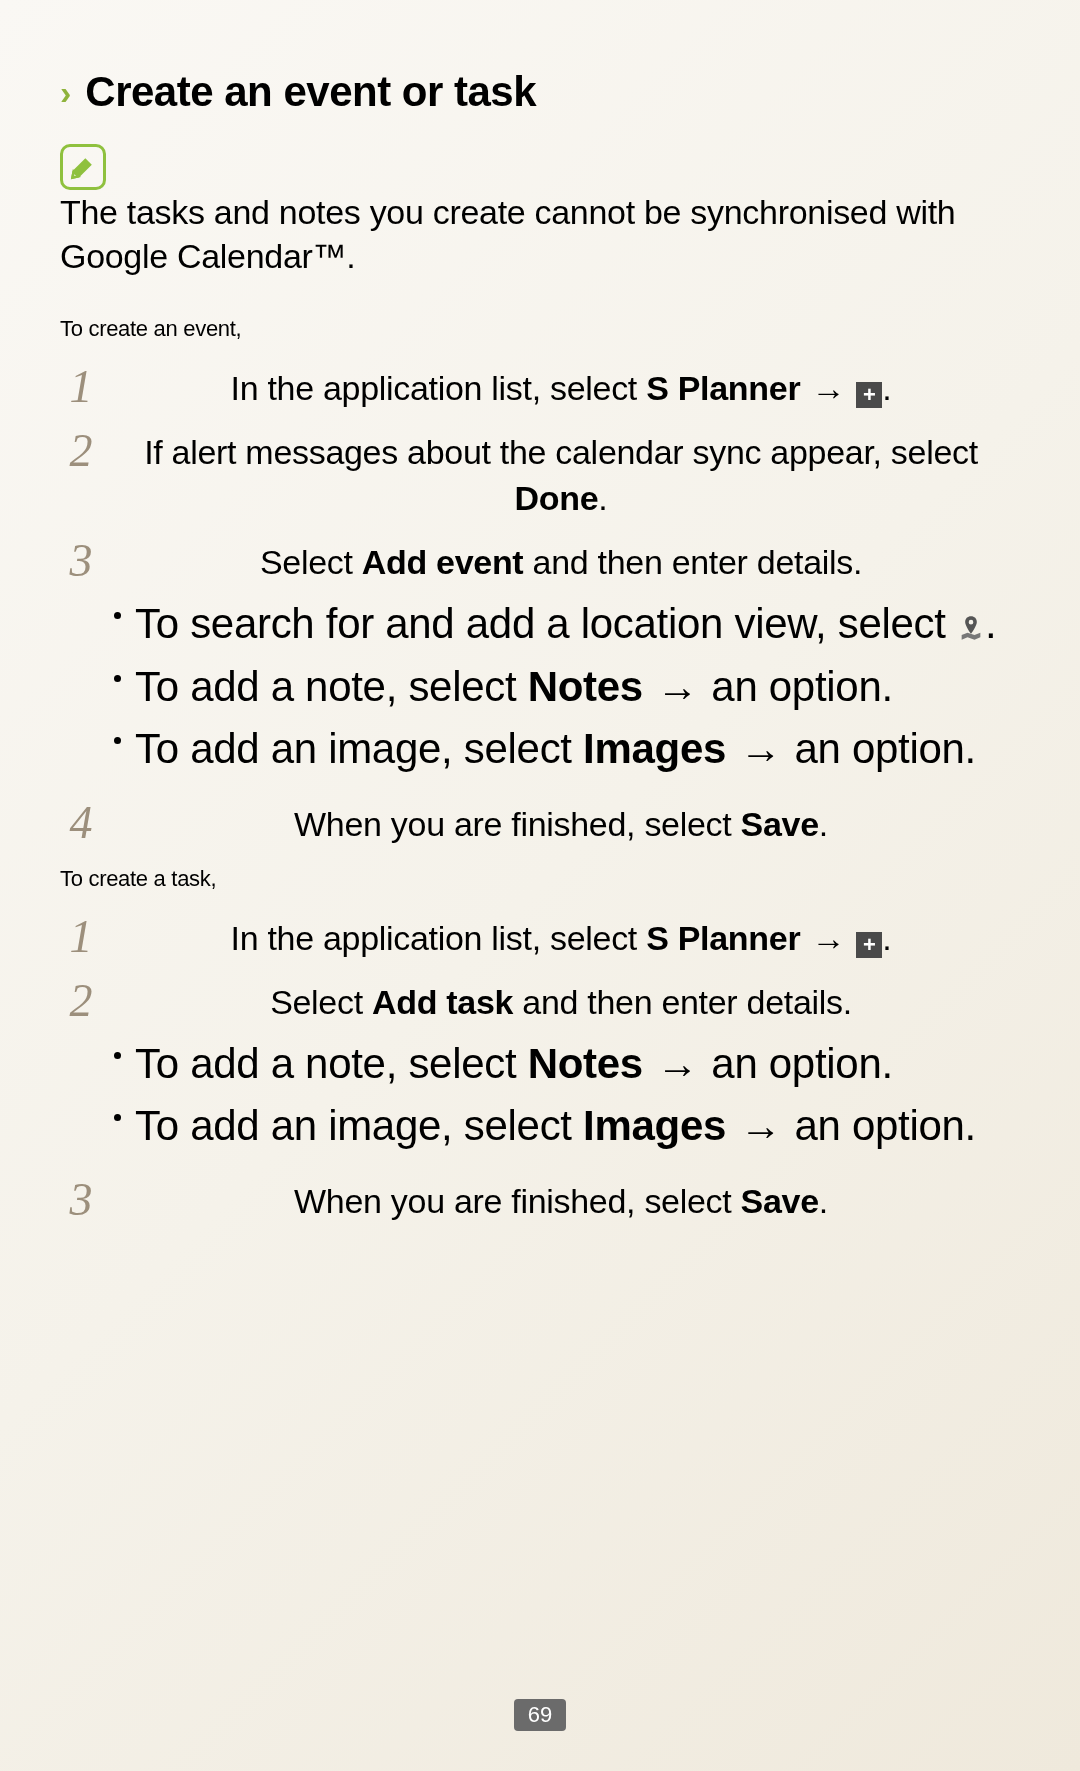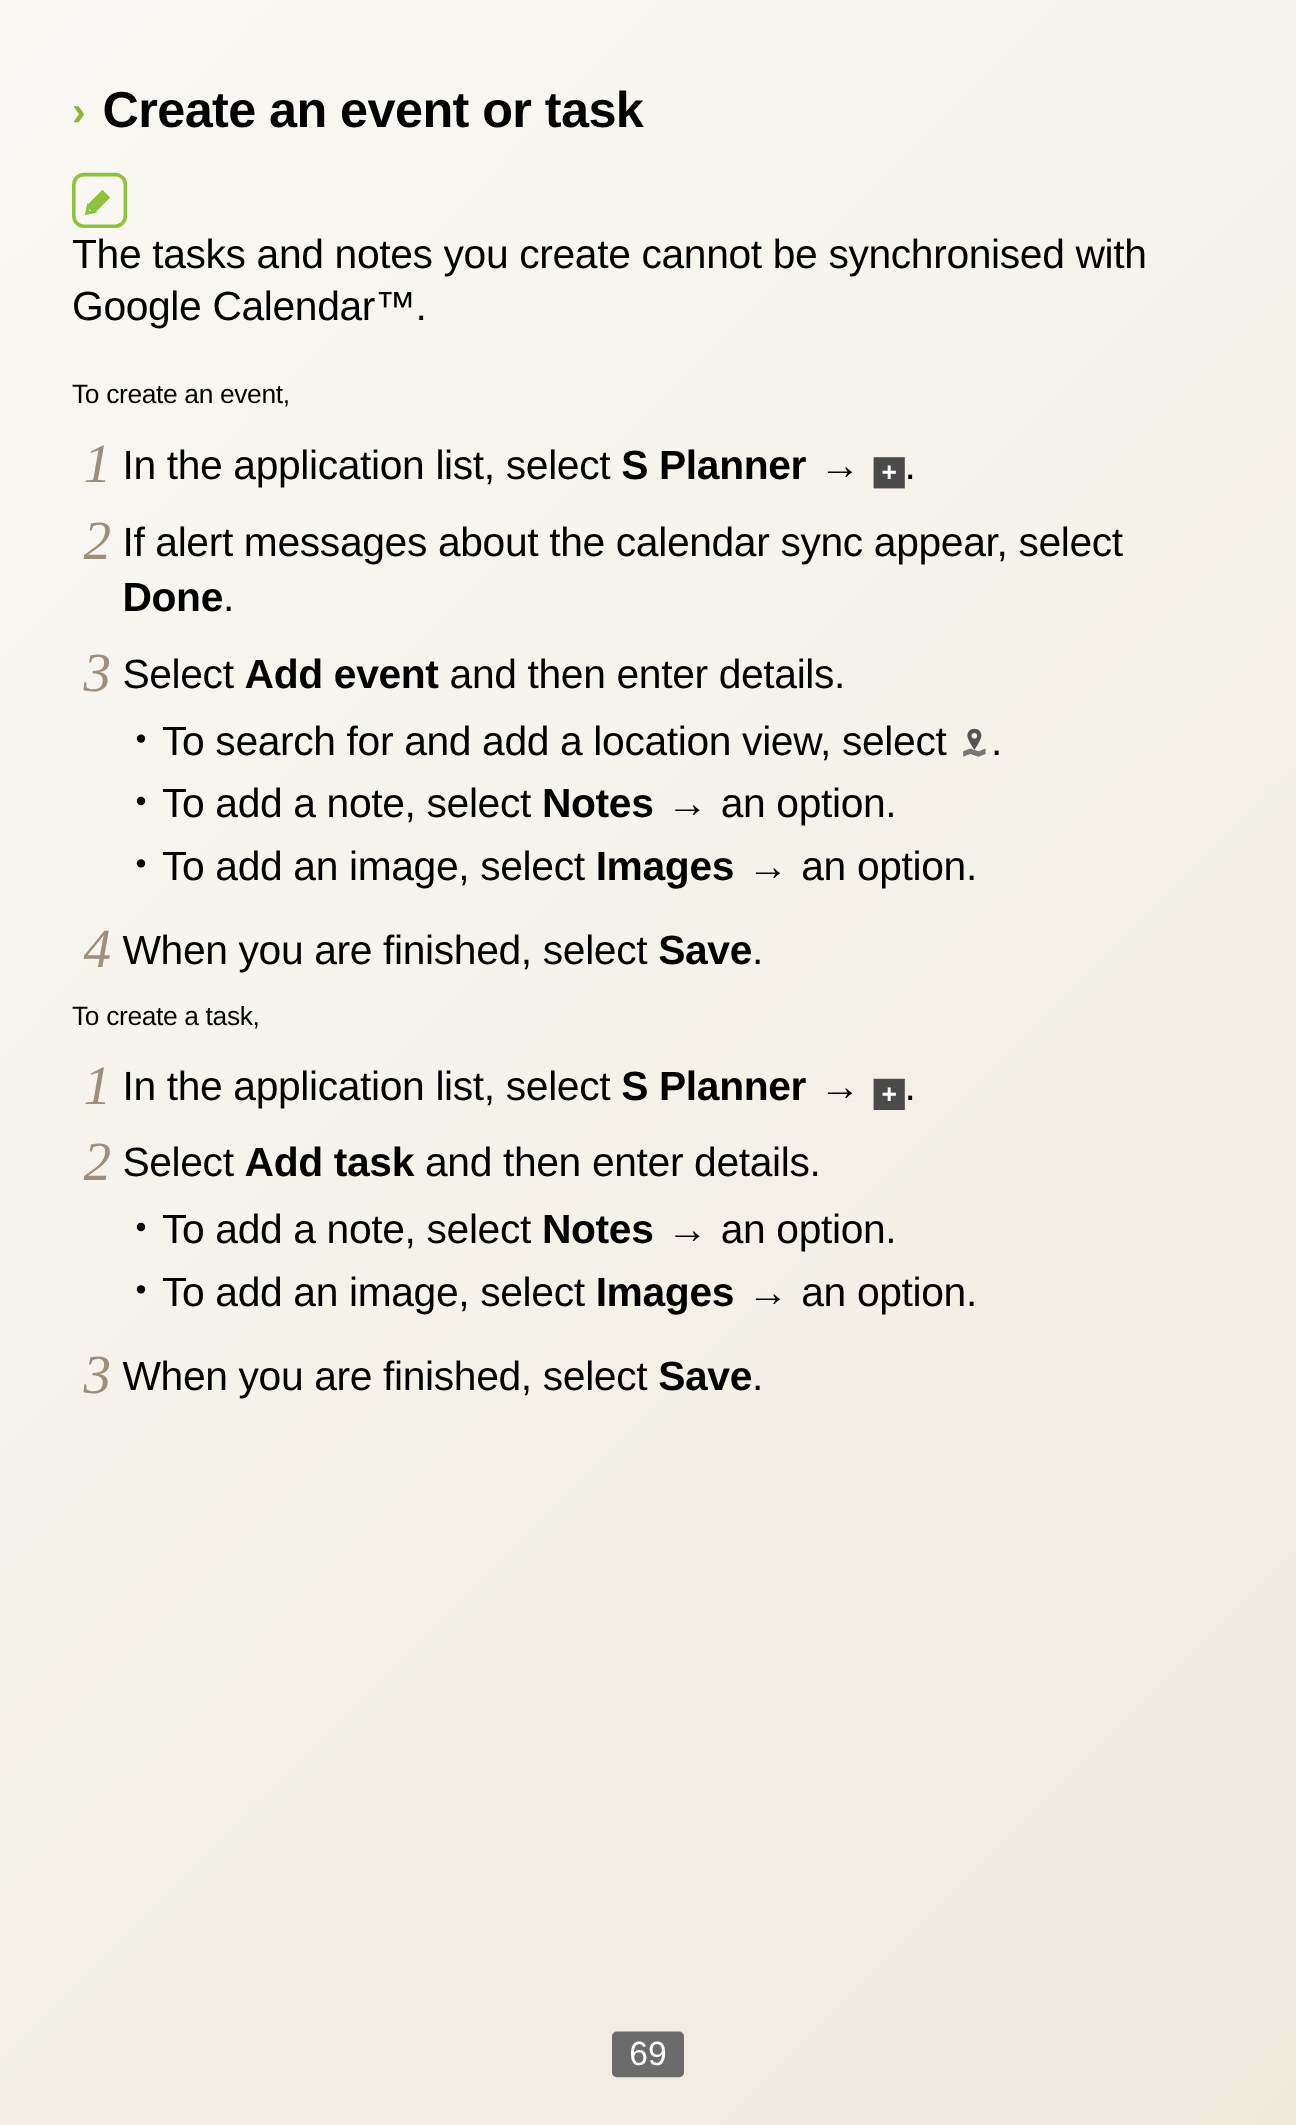--- a/index.html
+++ b/index.html
@@ -75,20 +75,21 @@
       flex-shrink: 0;
       line-height: 1;
       margin-top: -2px;
       text-align: center;
     }
     .step-body {
       font-size: 34px;
       line-height: 1.35;
       letter-spacing: -0.3px;
       flex: 1;
+      text-align: center;
     }
     .step-body .b { font-weight: bold; }
     .arrow { margin: 0 2px; }
     .plus-icon {
       display: inline-flex;
       width: 26px;
       height: 26px;
       background: #4a4a4a;
       color: #fff;
       align-items: center;
@@ -116,42 +117,42 @@
     }
     .subbullet .dot {
       width: 7px;
       height: 7px;
       background: #000;
       border-radius: 50%;
       margin: 16px 14px 0 12px;
       flex-shrink: 0;
     }
     .subbullet-text {
-      font-size: 34px;
+      font-size: 42px;
       line-height: 1.35;
       letter-spacing: -0.3px;
     }
     .footer {
       position: absolute;
       bottom: 40px;
       left: 0;
       right: 0;
       text-align: center;
     }
     .footer-title {
       font-style: italic;
       font-size: 24px;
       color: #333;
       margin-bottom: 6px;
     }
     .page-badge {
       display: inline-block;
       background: #6b6b6b;
       color: #fff;
-      font-size: 28px;
+      font-size: 22px;
       padding: 3px 14px;
       border-radius: 4px;
       margin-top: 32px;
     }
   </style>
 </head>
 <body>
 
 <div class="heading-row">
   <span class="chevron">›</span>

